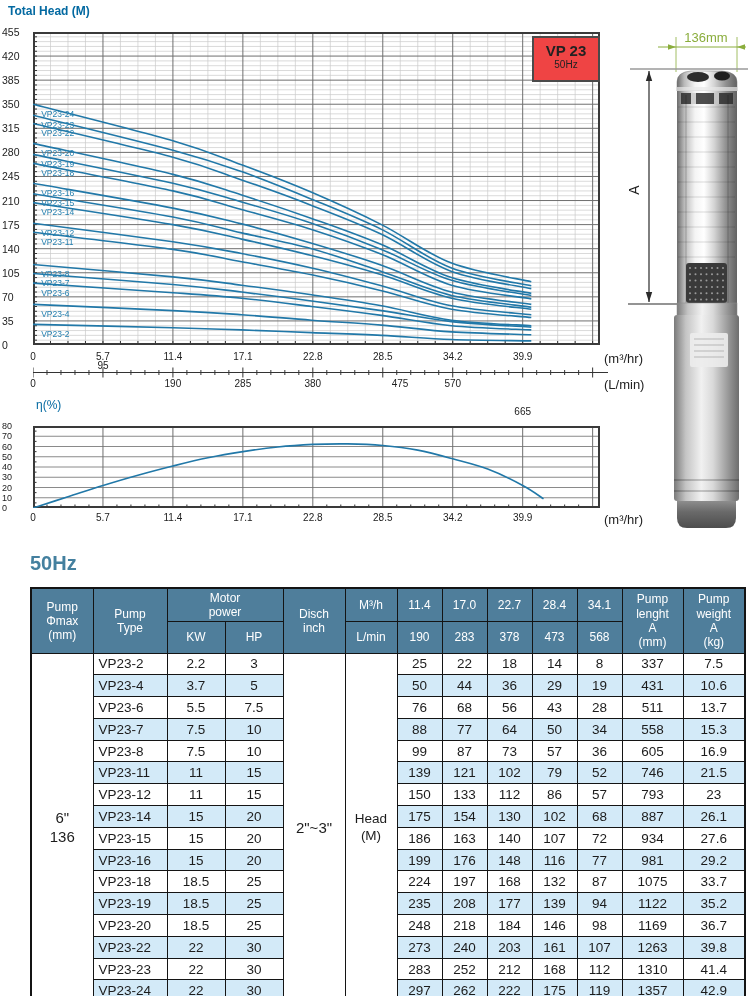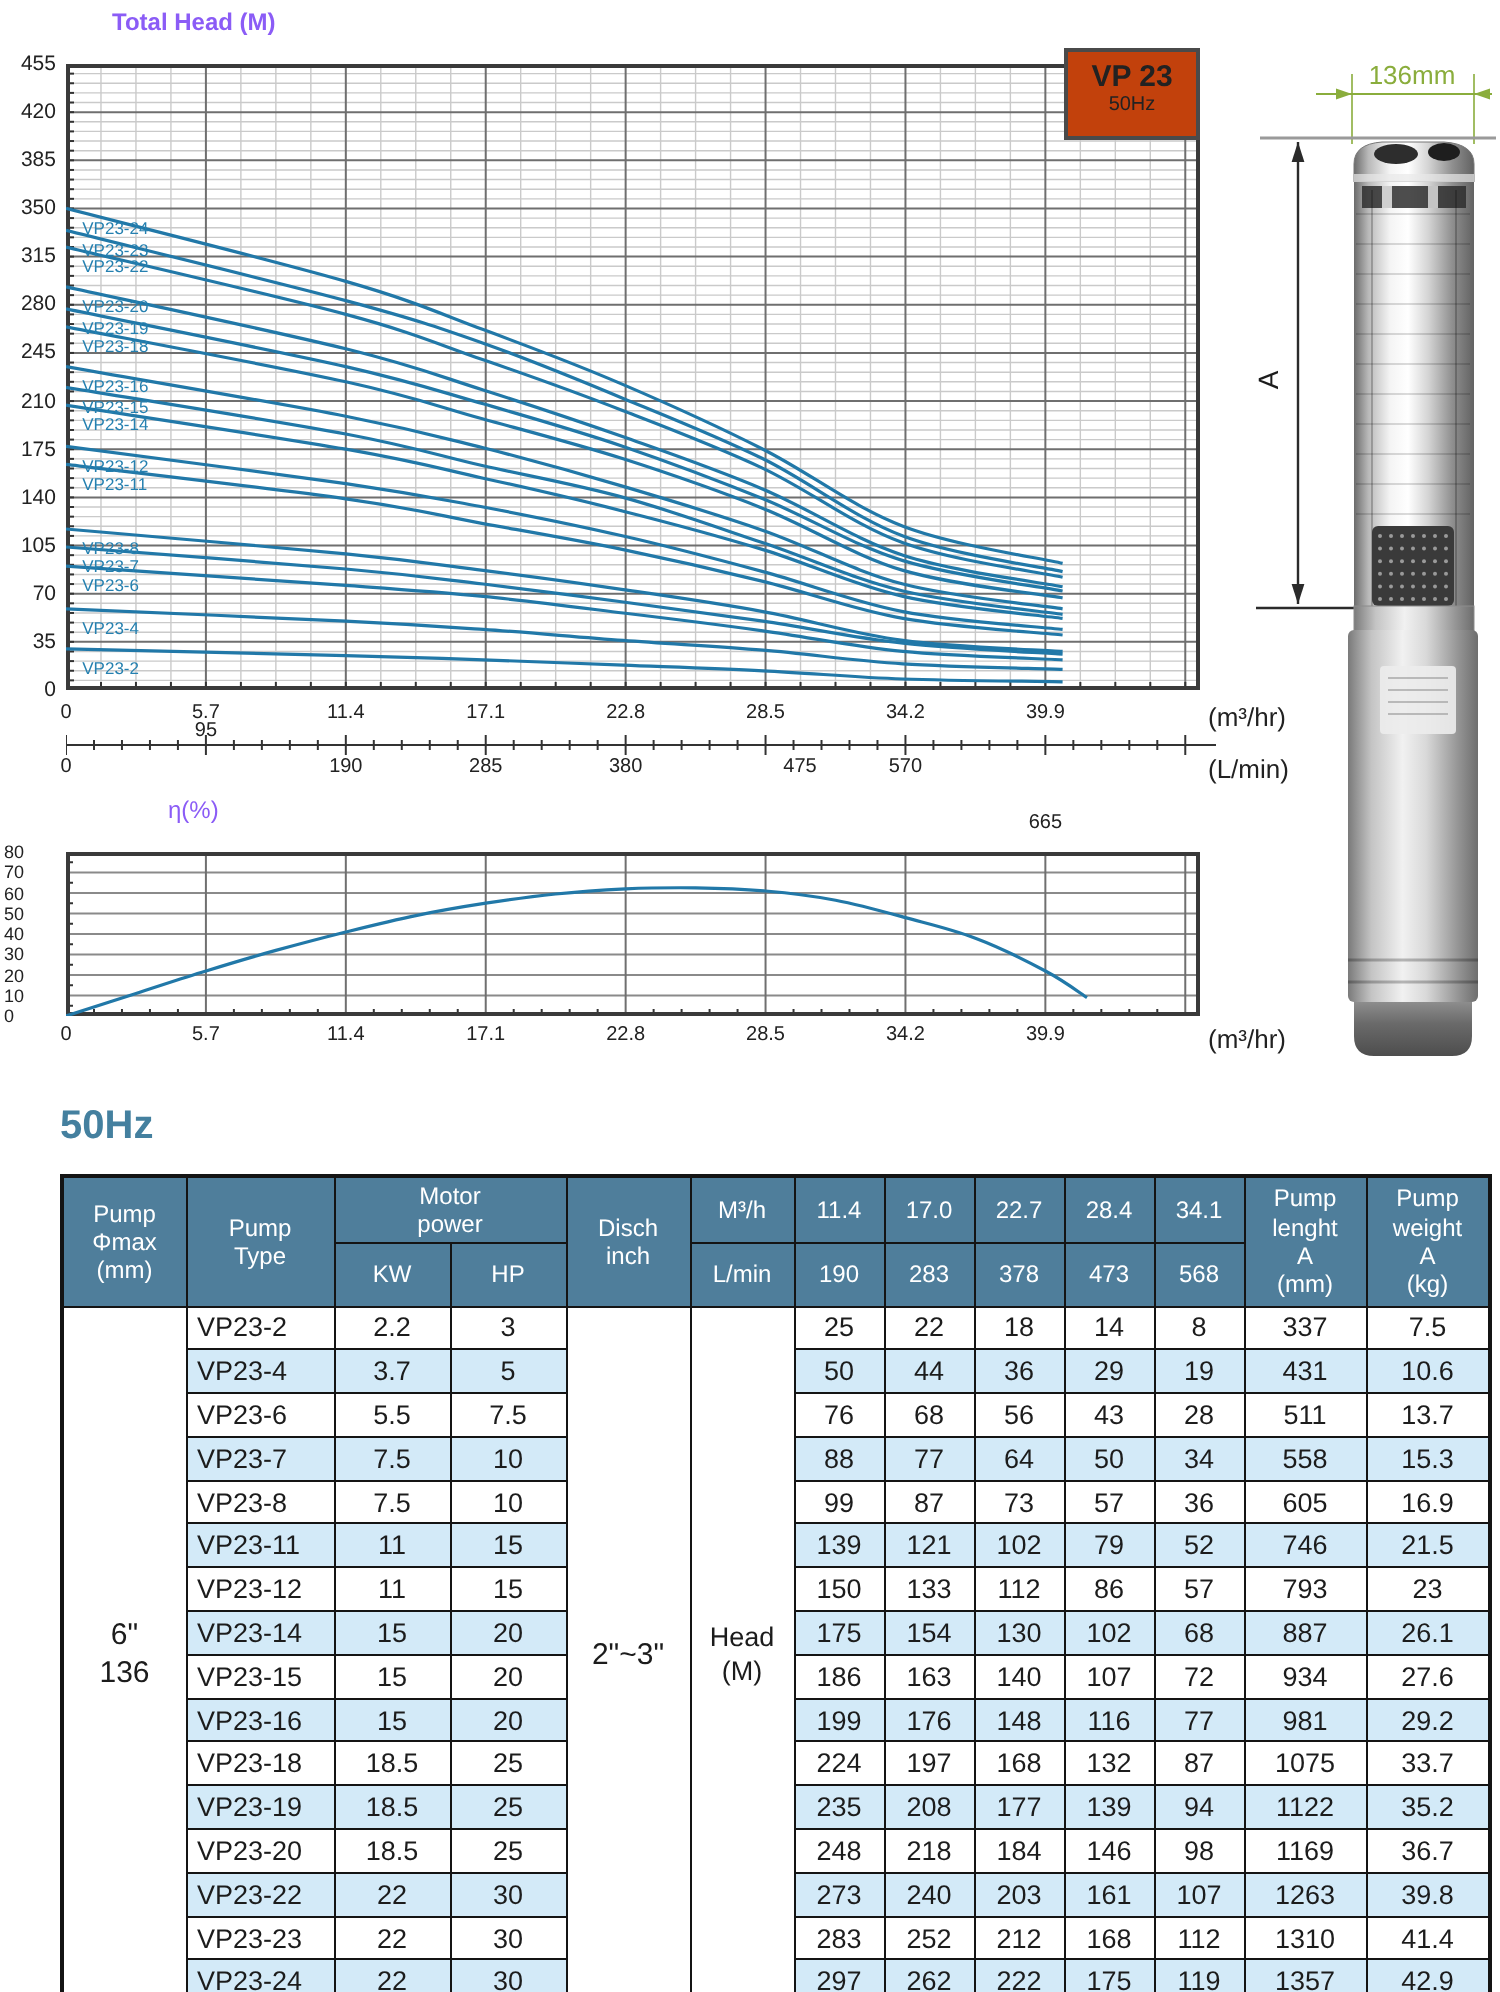--- a/index.html
+++ b/index.html
@@ -1,25 +1,25 @@
 <!DOCTYPE html>
 <html><head>
 <meta charset="utf-8">
 <style>
   html,body{margin:0;padding:0;background:#fff;}
   #canvas{position:relative;width:750px;height:996px;background:#fff;overflow:hidden;
           font-family:"Liberation Sans",sans-serif;color:#1c1c1c;}
   .abs{position:absolute;}
-  .chart-title{font-size:12px;font-weight:bold;color:#8b5cf6;margin-left:48px;}
+  .chart-title{font-size:12px;font-weight:bold;color:#0369a1;}
   .tick{position:absolute;font-size:10px;color:#222;white-space:nowrap;}
   .tick.cx{transform:translateX(-50%);}
-  .ytick{position:absolute;width:26px;text-align:right;font-size:10.5px;color:#222;}
+  .ytick{position:absolute;width:26px;text-align:left;font-size:10.5px;color:#222;}
   .eff-ytick{position:absolute;width:26px;text-align:left;font-size:9px;color:#222;}
   .unit-lbl{position:absolute;font-size:13px;color:#222;white-space:nowrap;}
-  .curve-box{position:absolute;left:532px;top:24px;width:68px;height:46px;background:#c2410c;
+  .curve-box{position:absolute;left:532px;top:36px;width:68px;height:46px;background:#ef4444;
              border:2px solid #4a4a4a;text-align:center;box-sizing:border-box;}
   .curve-box .model{font-size:15px;font-weight:bold;color:#222;line-height:1.2;margin-top:4px;}
   .curve-box .freq{font-size:10px;color:#222;line-height:1;}
   
   .sel-head{position:absolute;left:30px;top:552px;width:714px;display:flex;
             justify-content:space-between;align-items:flex-end;}
   .sel-title{font-size:18px;font-weight:bold;color:#44809f;}
   .sel-freq{font-size:20px;font-weight:bold;color:#44809f;}
   table.sel{position:absolute;left:30px;top:587px;width:714px;border-collapse:collapse;
             table-layout:fixed;border:2px solid #141414;}

